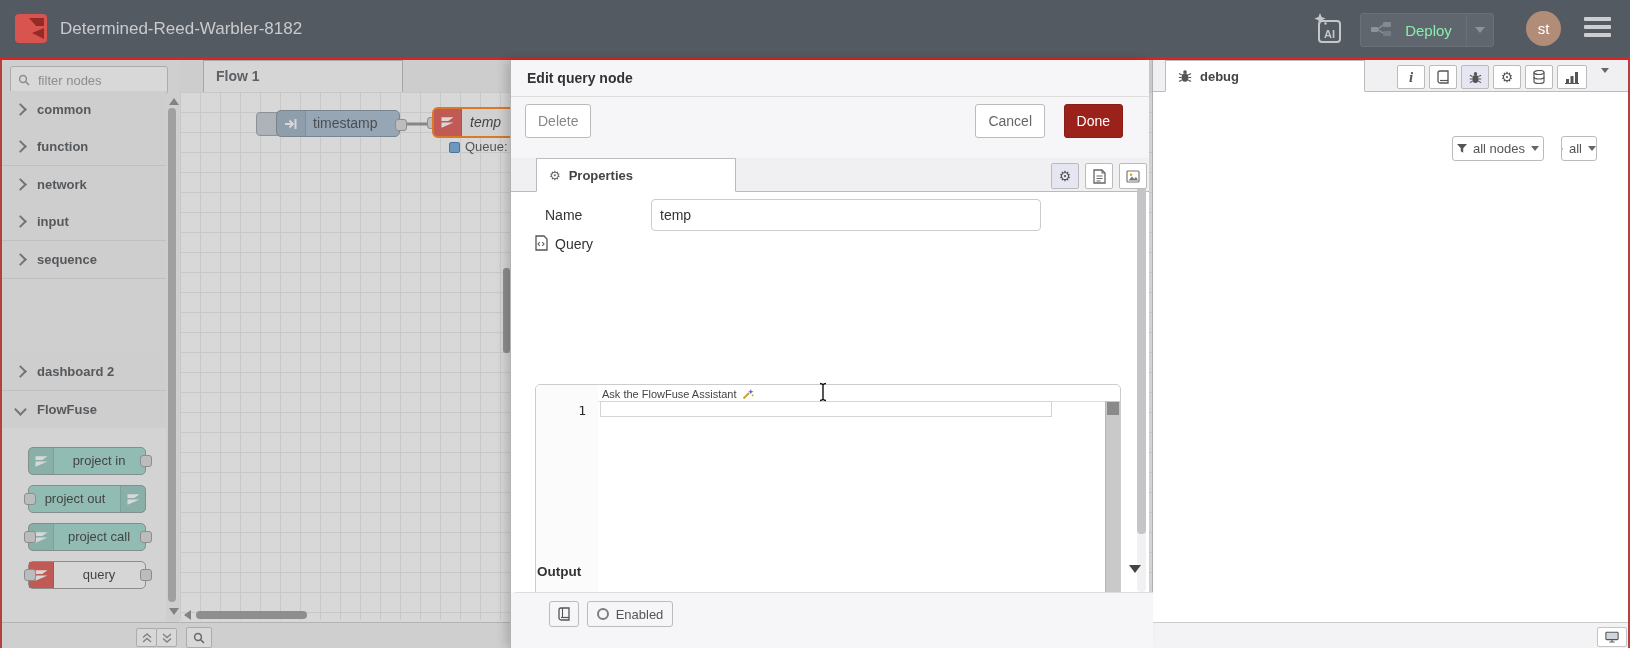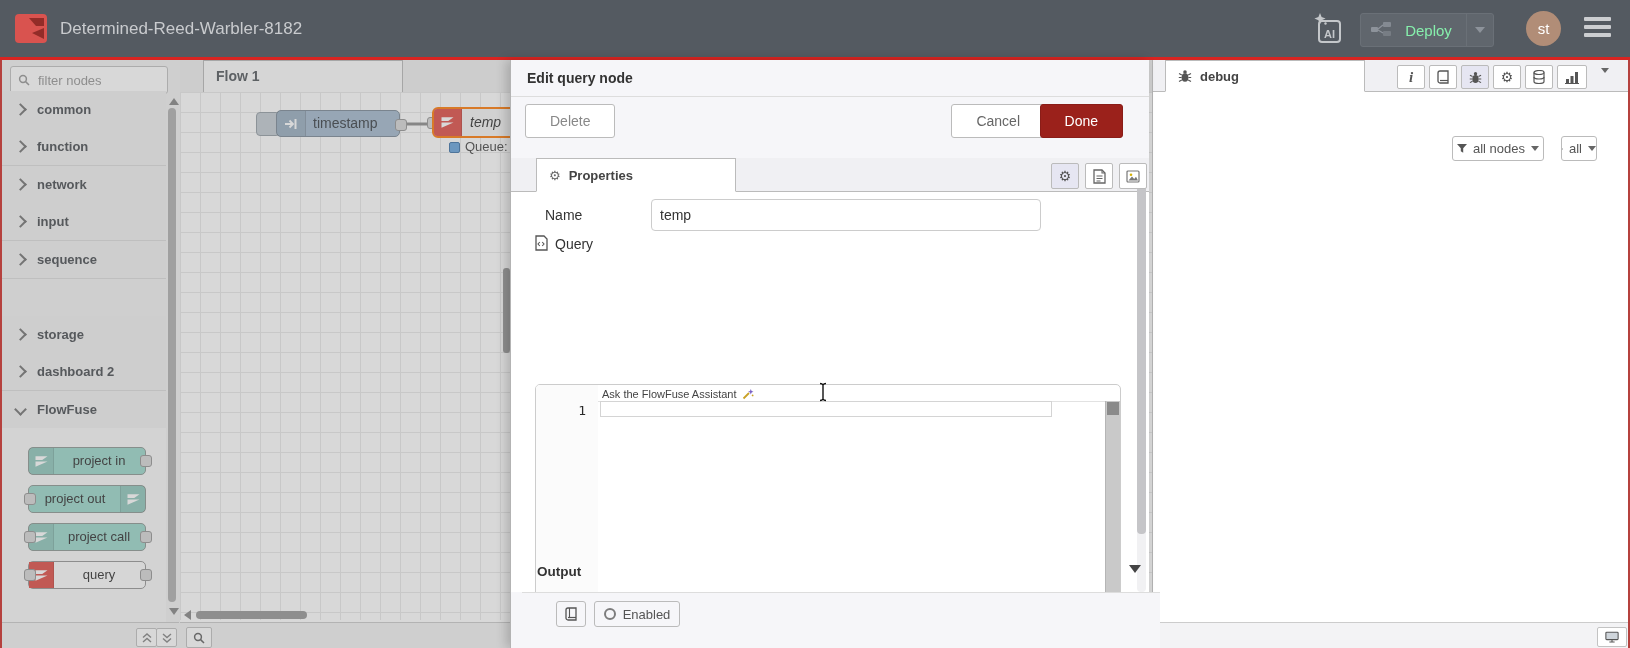--- a/index.html
+++ b/index.html
@@ -86,21 +86,21 @@
                   border-bottom:5px solid transparent;border-right:7px solid #8a8a8a;}
   .cv-footer{position:absolute;left:0;top:562px;width:100%;height:26px;background:#f3f3f3;border-top:1px solid #ccc;}
   .v-sliver{position:absolute;left:323px;top:208px;width:7px;height:85px;background:#8f8f8f;border-radius:3px;z-index:6;}
 
   
   .tray{position:absolute;left:510px;top:0;width:638px;height:588px;background:#f6f6f9;z-index:10;
         border-left:1px solid #b3b3b3;box-shadow:-4px 0 10px rgba(0,0,0,.18);}
   .tray-title{position:absolute;left:0;top:0;width:100%;height:37px;border-bottom:1px solid #ddd;
               line-height:37px;padding-left:16px;font-weight:bold;font-size:14px;color:#333;box-sizing:border-box;}
   .btn{position:absolute;height:34px;box-sizing:border-box;border:1px solid #bbb;border-radius:3px;background:#fff;
-       font-size:14px;text-align:center;line-height:32px;cursor:pointer;padding:0 24px;}
+       font-size:14px;text-align:center;line-height:32px;cursor:pointer;padding:0 12px;}
   .btn-done{background:#9b211b;border-color:#8a1d18;color:#fff;}
   .tray-tabrow{position:absolute;left:0;top:98px;width:100%;height:34px;background:#f0f0f3;border-bottom:1px solid #bbb;box-sizing:border-box;}
   .props-tab{position:absolute;left:25px;top:98px;width:200px;height:34px;background:#fff;border:1px solid #bbb;
              border-bottom:1px solid #fff;box-sizing:border-box;display:flex;align-items:center;cursor:pointer;z-index:2;}
   .props-tab .g{margin:0 8px 0 12px;color:#666;font-family:"DejaVu Sans",sans-serif;font-size:13px;}
   .props-tab .t{font-size:13px;font-weight:bold;color:#444;}
   .tab-ibtn{position:absolute;top:103px;width:28px;height:26px;box-sizing:border-box;border:1px solid #bbb;border-radius:2px;
             background:#fff;display:flex;align-items:center;justify-content:center;cursor:pointer;color:#555;z-index:2;}
   .tab-ibtn.sel{background:#e6e6f2;}
   .tray-content{position:absolute;left:0;top:132px;width:100%;height:400px;background:#fff;}
@@ -114,21 +114,21 @@
           font-size:13px;color:#2a2a2a;}
   .ed-hint{position:absolute;left:66px;top:1px;height:15px;font-size:11px;color:#444;display:flex;align-items:center;cursor:pointer;}
   .ed-hintline{position:absolute;left:62px;right:14px;top:16px;border-top:1px solid #e2e2e2;}
   .ed-activeline{position:absolute;left:64px;top:16px;width:452px;height:16px;border:1px solid #d4d4d4;box-sizing:border-box;}
   .ed-scroll{position:absolute;right:0;top:16px;bottom:0;width:14px;background:#c9c9c9;border-left:1px solid #b5b5b5;}
   .ed-scroll .thumb{position:absolute;left:1px;right:1px;top:1px;height:13px;background:#8a8a8a;}
   .tray-scroll{position:absolute;left:626px;top:116px;width:9px;height:416px;background:#f1f1f3;border-radius:4px;}
   .tray-scroll .thumb{position:absolute;left:0;width:9px;top:6px;height:352px;background:#c5c5c8;border-radius:4px;}
   .scroll-more{position:absolute;left:618px;top:505px;width:0;height:0;border-left:6px solid transparent;
                border-right:6px solid transparent;border-top:8px solid #444;}
-  .tray-footer{position:absolute;left:11px;top:532px;width:100%;height:56px;background:#f6f6f9;border-top:1px solid #ddd;}
+  .tray-footer{position:absolute;left:4px;top:532px;width:100%;height:56px;background:#f6f6f9;border-top:1px solid #ddd;}
   .pill-btn{position:absolute;box-sizing:border-box;border:1px solid #bbb;border-radius:3px;display:flex;
             align-items:center;justify-content:center;cursor:pointer;background:transparent;color:#555;font-size:13px;}
   .circ{width:12px;height:12px;border:2px solid #7d7d7d;border-radius:50%;box-sizing:border-box;margin-right:7px;}
   .ibeam{position:absolute;left:306px;top:322px;color:#111;}
 
   
   .sidebar{position:absolute;left:1152px;top:0;width:476px;height:588px;background:#fff;border-left:1px solid #b3b3b3;}
   .sb-tabbar{position:absolute;left:0;top:0;width:100%;height:32px;background:#f0f0f3;border-bottom:1px solid #bbb;box-sizing:border-box;}
   .sb-tab{position:absolute;left:12px;top:0;width:200px;height:32px;background:#fff;border:1px solid #bbb;border-bottom:1px solid #fff;
           box-sizing:border-box;display:flex;align-items:center;cursor:pointer;z-index:2;}
@@ -212,24 +212,20 @@
           <span class="lbl">network</span>
         </div>
       <div class="cat" style="top:143px">
           <span class="chev-r"></span>
           <span class="lbl">input</span>
         </div>
       <div class="cat" style="top:181px">
           <span class="chev-r"></span>
           <span class="lbl">sequence</span>
         </div>
-      <div class="cat" style="top:256px">
-          <span class="chev-r"></span>
-          <span class="lbl">storage</span>
-        </div>
       <div class="cat" style="top:293px">
           <span class="chev-r"></span>
           <span class="lbl">dashboard 2</span>
         </div>
       <div class="cat" style="top:331px">
           <span class="chev-d"></span>
           <span class="lbl">FlowFuse</span>
         </div>
 
       <div class="ff-body">

